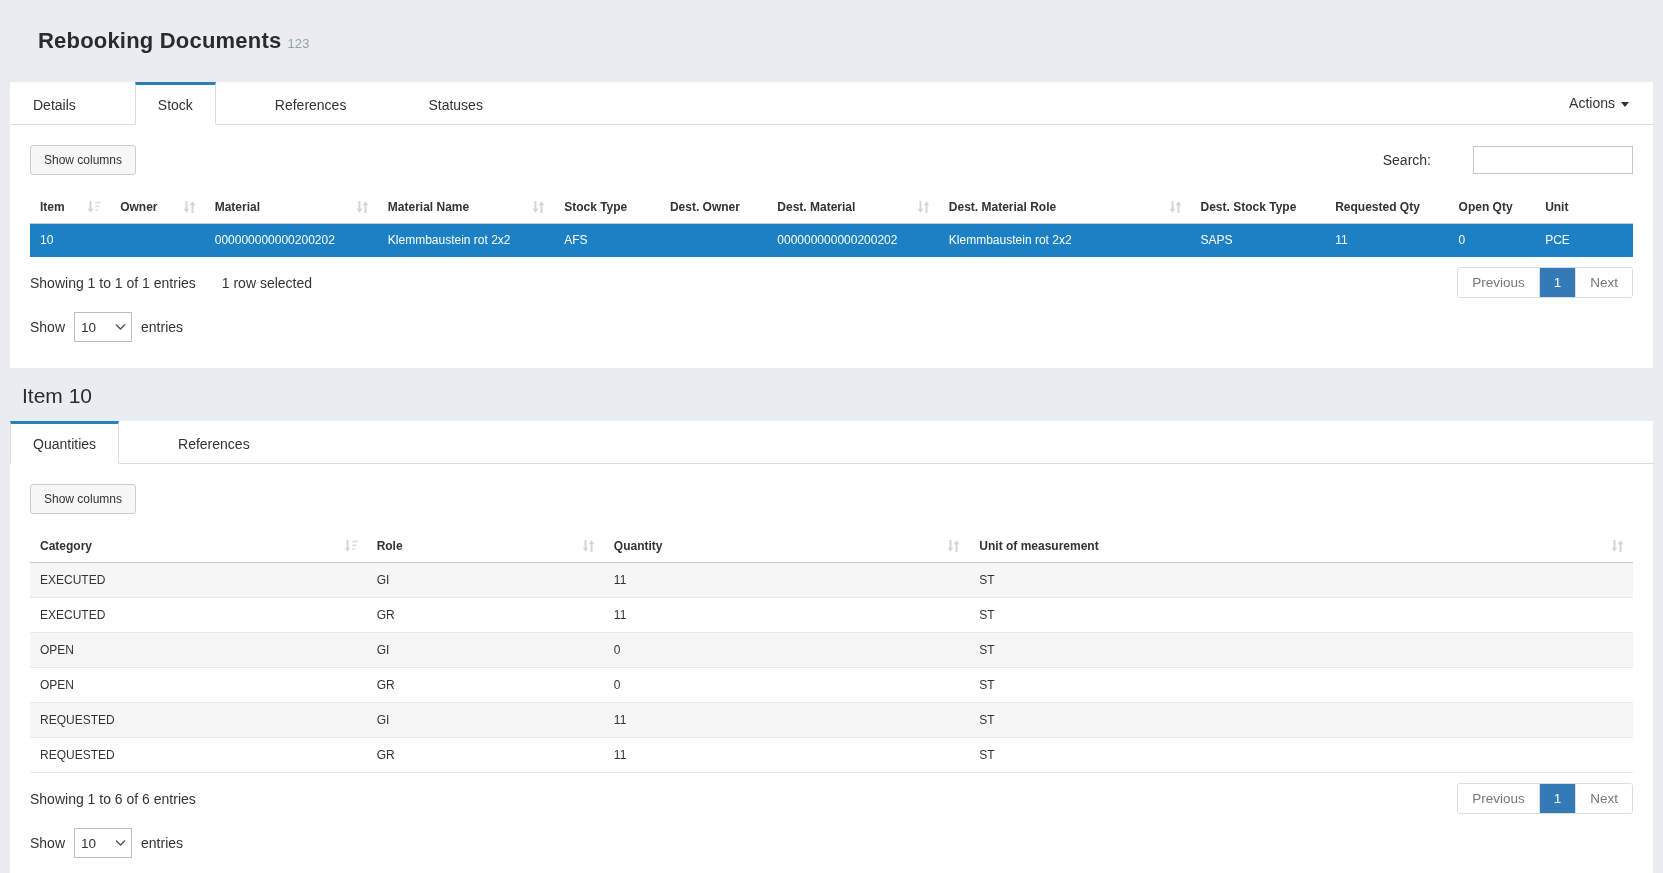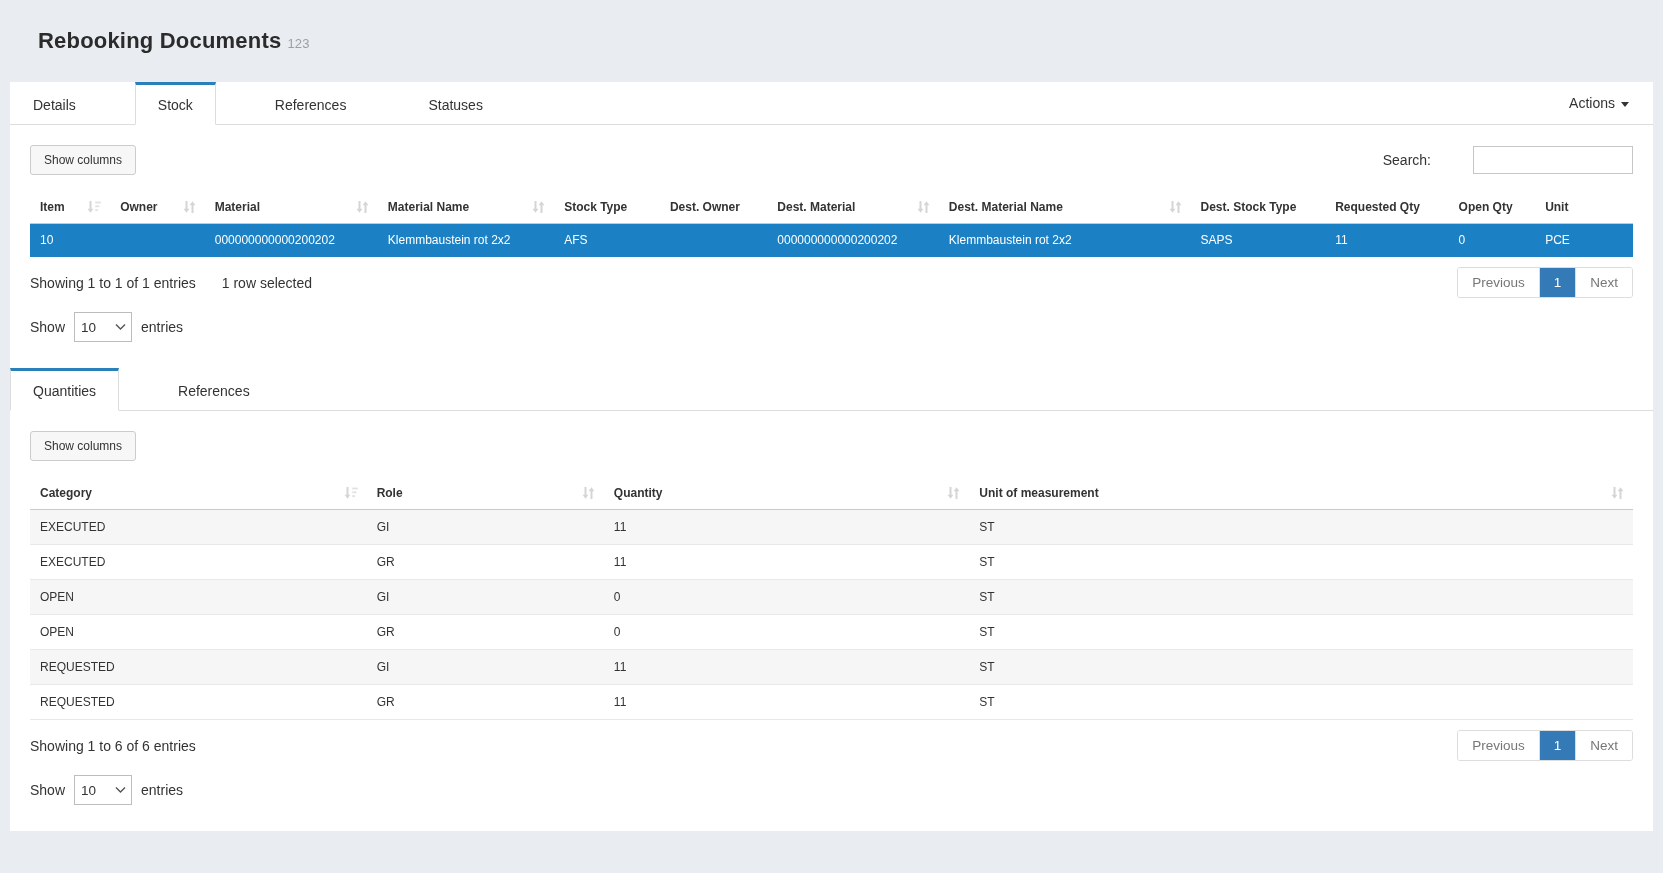--- a/index.html
+++ b/index.html
@@ -187,21 +187,21 @@
             <th>
               <span>Dest. Material</span>
               <span class="sort-icon"><svg width="13" height="14" viewBox="0 0 13 14">
                     <path d="M3.5 1 V10" stroke="#d5d5d5" stroke-width="2" fill="none"></path>
                     <path d="M0.6 8.8 L3.5 12.8 L6.4 8.8 Z" fill="#d5d5d5"></path>
                     <path d="M9.5 13 V4" stroke="#d5d5d5" stroke-width="2" fill="none"></path>
                     <path d="M6.6 5.2 L9.5 1.2 L12.4 5.2 Z" fill="#d5d5d5"></path>
                   </svg></span>
             </th>
             <th>
-              <span>Dest. Material Name</span>
+              <span>Dest. Material Role</span>
               <span class="sort-icon"><svg width="13" height="14" viewBox="0 0 13 14">
                     <path d="M3.5 1 V10" stroke="#d5d5d5" stroke-width="2" fill="none"></path>
                     <path d="M0.6 8.8 L3.5 12.8 L6.4 8.8 Z" fill="#d5d5d5"></path>
                     <path d="M9.5 13 V4" stroke="#d5d5d5" stroke-width="2" fill="none"></path>
                     <path d="M6.6 5.2 L9.5 1.2 L12.4 5.2 Z" fill="#d5d5d5"></path>
                   </svg></span>
             </th>
             <th>
               <span>Dest. Stock Type</span>
             </th>
@@ -250,20 +250,21 @@
           <select><option>10</option></select>
           <span class="select-chevron"><svg width="11" height="7" viewBox="0 0 11 7">
                 <path d="M1 1 L5.5 5.5 L10 1" stroke="#555" stroke-width="1.4" fill="none"></path>
               </svg></span>
         </span>
         <span>entries</span>
       </div>
     </div>
   </div>
 
+  <div class="section-title">Item 10</div>
 
   <div class="panel">
     <div class="tabbar">
       <div class="tab active">Quantities</div>
       <div class="tab">References</div>
     </div>
 
     <div class="panel-body">
       <div class="toolbar">
         <button class="btn-light">Show columns</button>

